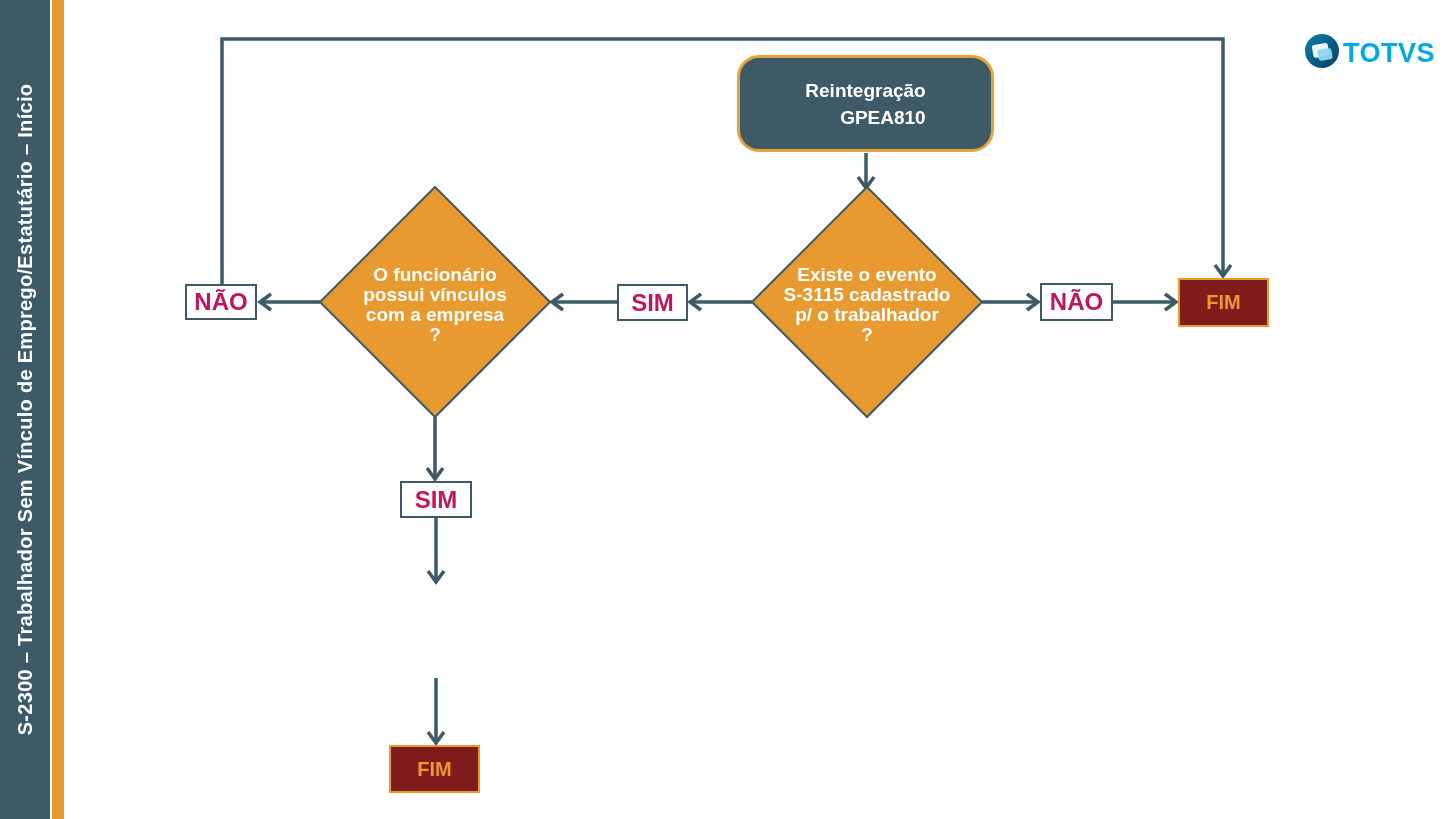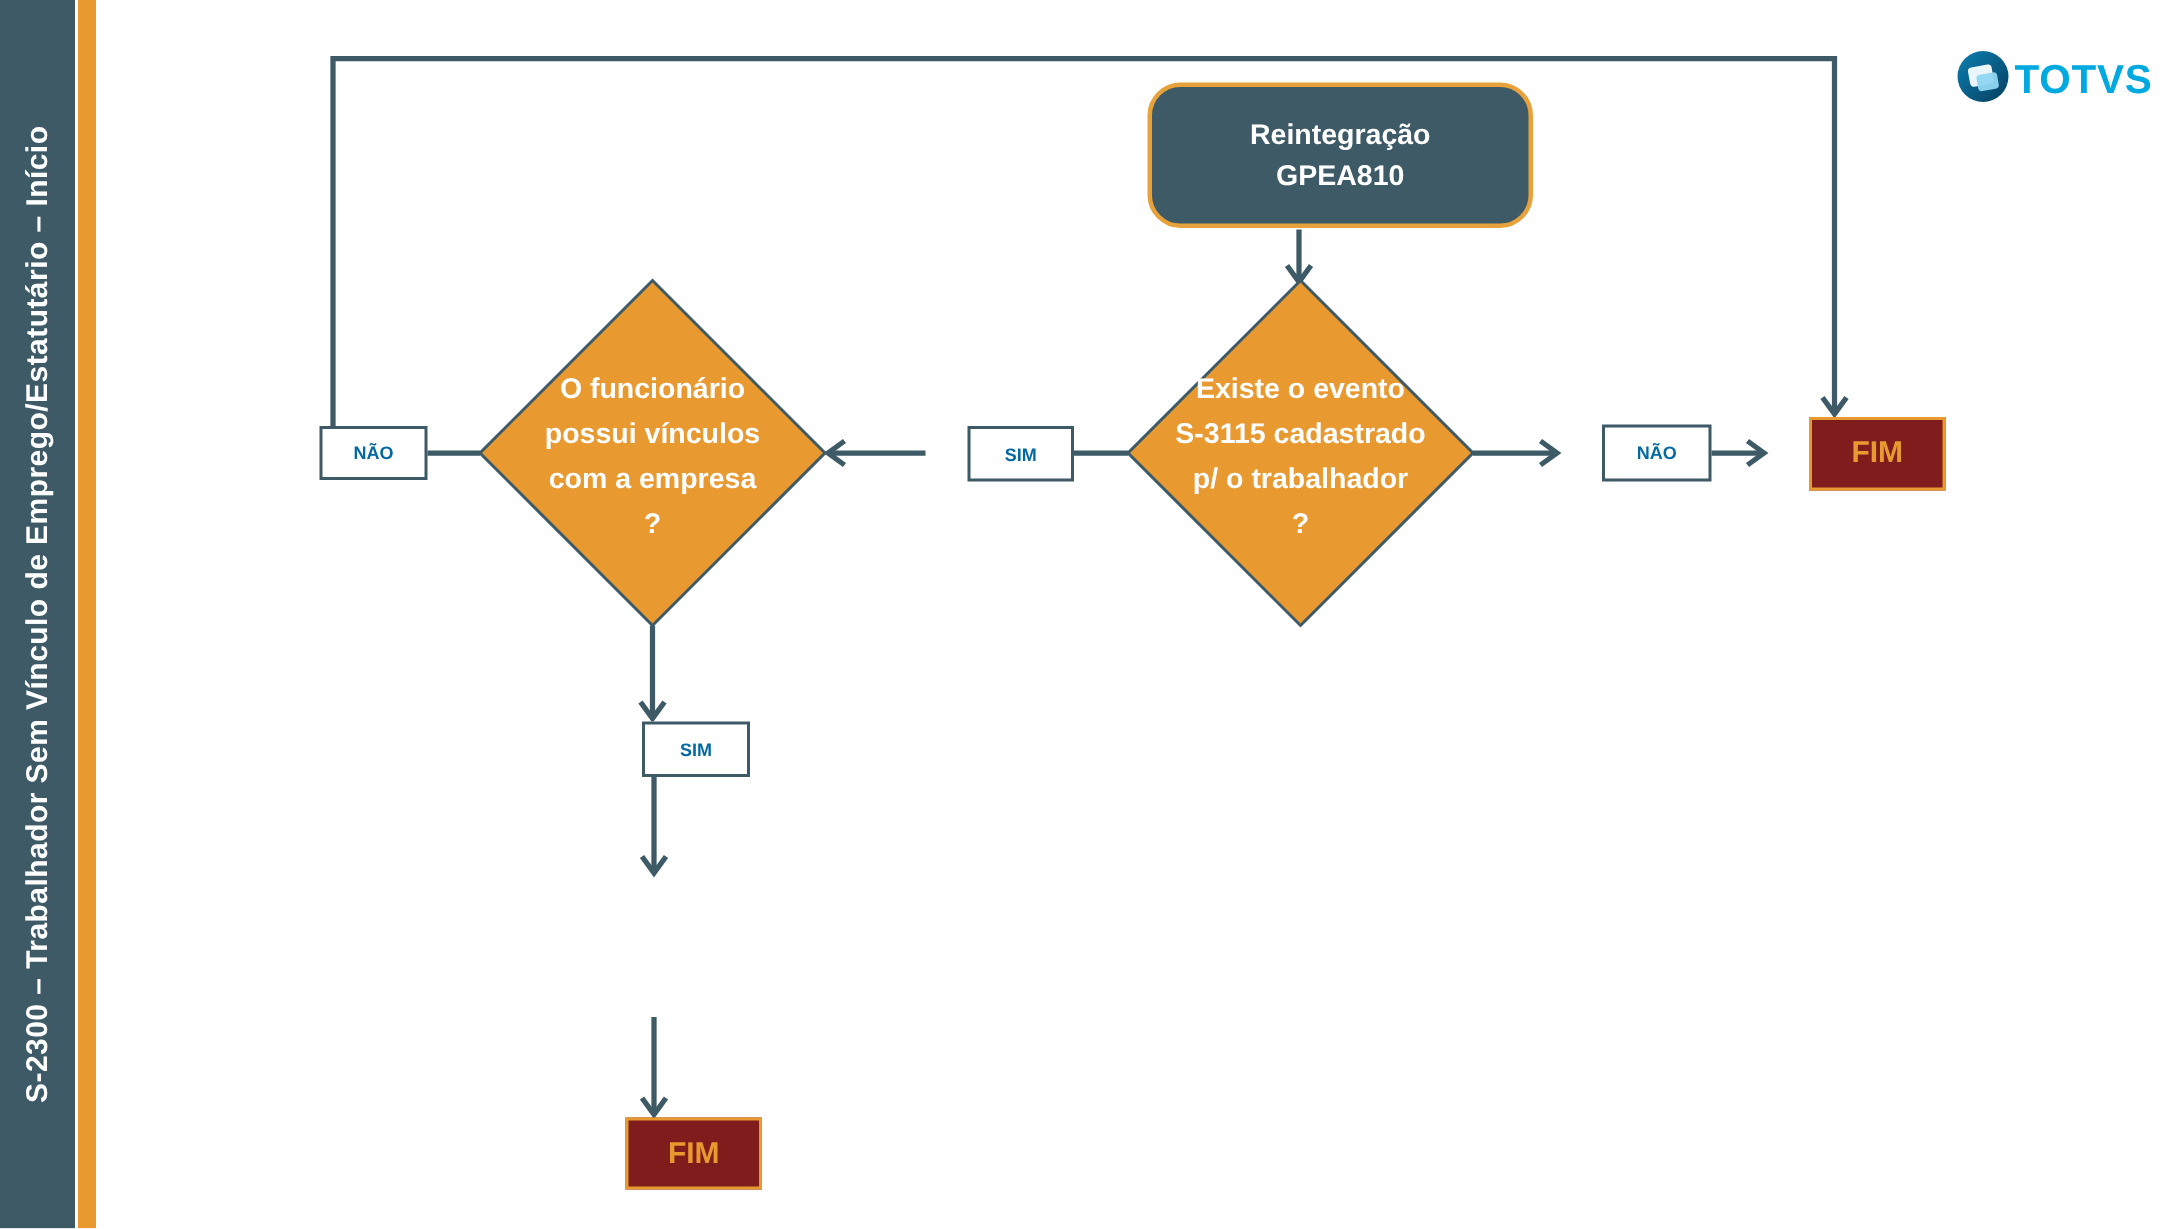--- a/index.html
+++ b/index.html
@@ -23,41 +23,41 @@
     letter-spacing:0.3px;
   }
 
   
   svg.wires { position:absolute; left:0; top:0; z-index:1; }
   .wire { stroke:#3D5A66; stroke-width:3.5; fill:none; }
   .arrowhead { stroke:#3D5A66; stroke-width:3.5; fill:none; stroke-linejoin:miter; }
   .diamond { fill:#E8992F; stroke:#3D5A66; stroke-width:2; }
 
   
-  .node { position:absolute; z-index:2; display:flex; align-items:center; justify-content:center; text-align:center; box-sizing:border-box;margin-left:28px; }
+  .node { position:absolute; z-index:2; display:flex; align-items:center; justify-content:center; text-align:right; box-sizing:border-box; }
   .ml { white-space:pre-line; }
 
   .terminator {
     background:#3D5A66; border:3px solid #E8A23C; border-radius:22px;
     color:#ffffff; font-weight:bold; font-size:19px; line-height:27px;
   }
   .node-start   { left:737px; top:55px;  width:257px; height:97px; }
   .node-process { left:307px; top:584px; width:259px; height:94px; }
 
   .diamond-label {
     position:absolute; z-index:2; display:flex; align-items:center; justify-content:center;
-    text-align:center; color:#ffffff; font-weight:bold; font-size:19px; line-height:30px;
+    text-align:center; color:#ffffff; font-weight:bold; font-size:19px; line-height:20px;
     pointer-events:none;
   }
   .dl-right { left:757px; top:235px; width:220px; height:140px; }
   .dl-left  { left:325px; top:235px; width:220px; height:140px; }
 
   .smallbox {
-    background:#ffffff; border:2px solid #3D5A66; color:#0369a1;
-    font-weight:bold; font-size:12px;
+    background:#ffffff; border:2px solid #3D5A66; color:#be185d;
+    font-weight:bold; font-size:24px;
   }
   .box-nao-left  { left:185px;  top:284px; width:72px; height:36px; }
   .box-sim-mid   { left:617px;  top:284px; width:71px; height:37px; }
   .box-nao-right { left:1040px; top:283px; width:73px; height:38px; }
   .box-sim-low   { left:400px;  top:481px; width:72px; height:37px; }
 
   .fimbox {
     background:#7f1d1d; border:2.5px solid #E8992F; color:#E8992F;
     font-weight:bold; font-size:20px;
   }

